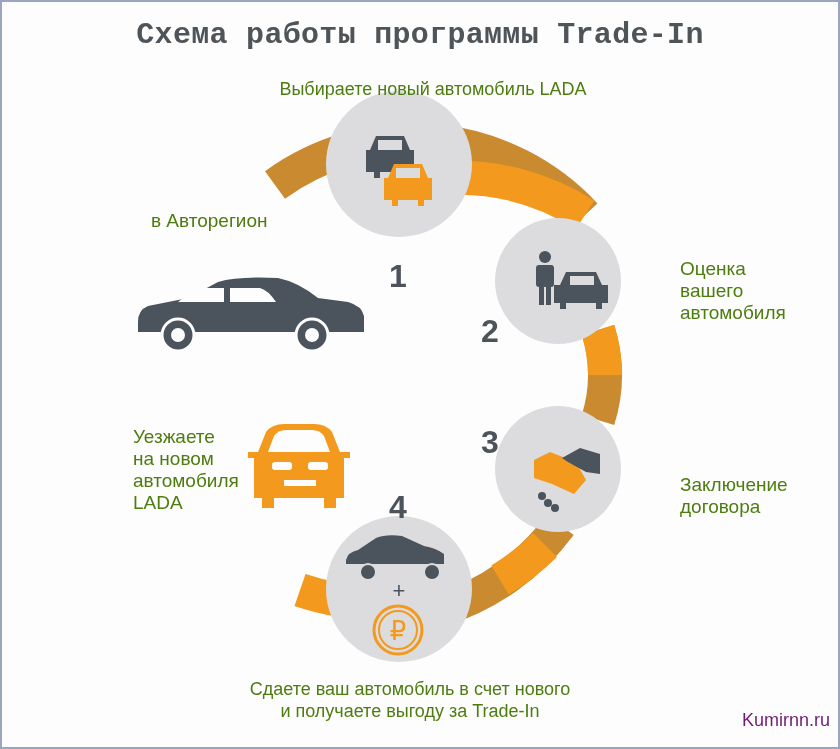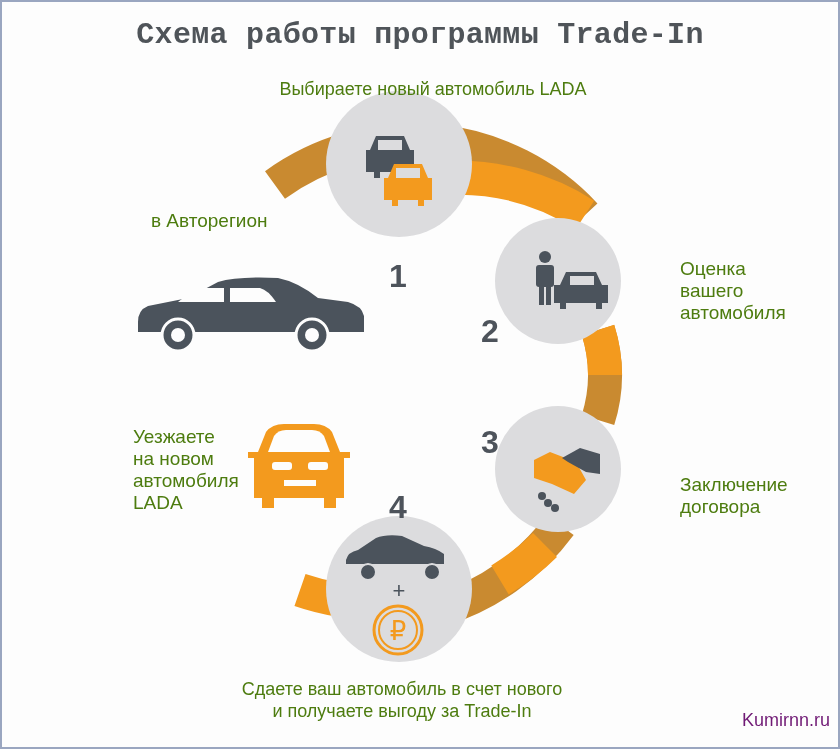--- a/index.html
+++ b/index.html
@@ -3,21 +3,21 @@
 <meta charset="utf-8">
 <style>
   html, body { margin: 0; padding: 0; }
   body { width: 840px; height: 749px; background: #fdfdfd; position: relative; overflow: hidden;
          font-family: "Liberation Sans", sans-serif; color: #5a5e63; }
   .frame { position: absolute; inset: 0; border: 2px solid #9aa6c0; box-sizing: border-box; pointer-events: none; }
   .title { position: absolute; top: 18px; left: 0; width: 840px; text-align: center;
            font-size: 30px; font-weight: bold; color: #4f5459; letter-spacing: 0.3px; font-family: Liberation Mono, monospace; }
   .lbl { position: absolute; font-size: 19px; line-height: 22px; color: #4d7c0f; padding-left: 13px; }
   .top-lbl { top: 78px; left: 0; width: 840px; text-align: center; font-size: 18px; }
-  .bottom-lbl { top: 678px; left: 8px; width: 762px; text-align: center; font-size: 18px; line-height: 22px; }
+  .bottom-lbl { top: 678px; left: 16px; width: 762px; text-align: center; font-size: 18px; line-height: 22px; }
   .num { position: absolute; font-size: 32px; font-weight: bold; color: #4d535b; }
   svg.diagram { position: absolute; left: 0; top: 0; }
   .wm { position: absolute; right: 10px; bottom: 18px; font-size: 18px; color: #701a75; }
 </style>
 </head>
 <body>
 
 <svg class="diagram" width="840" height="749">
 
   <g>

